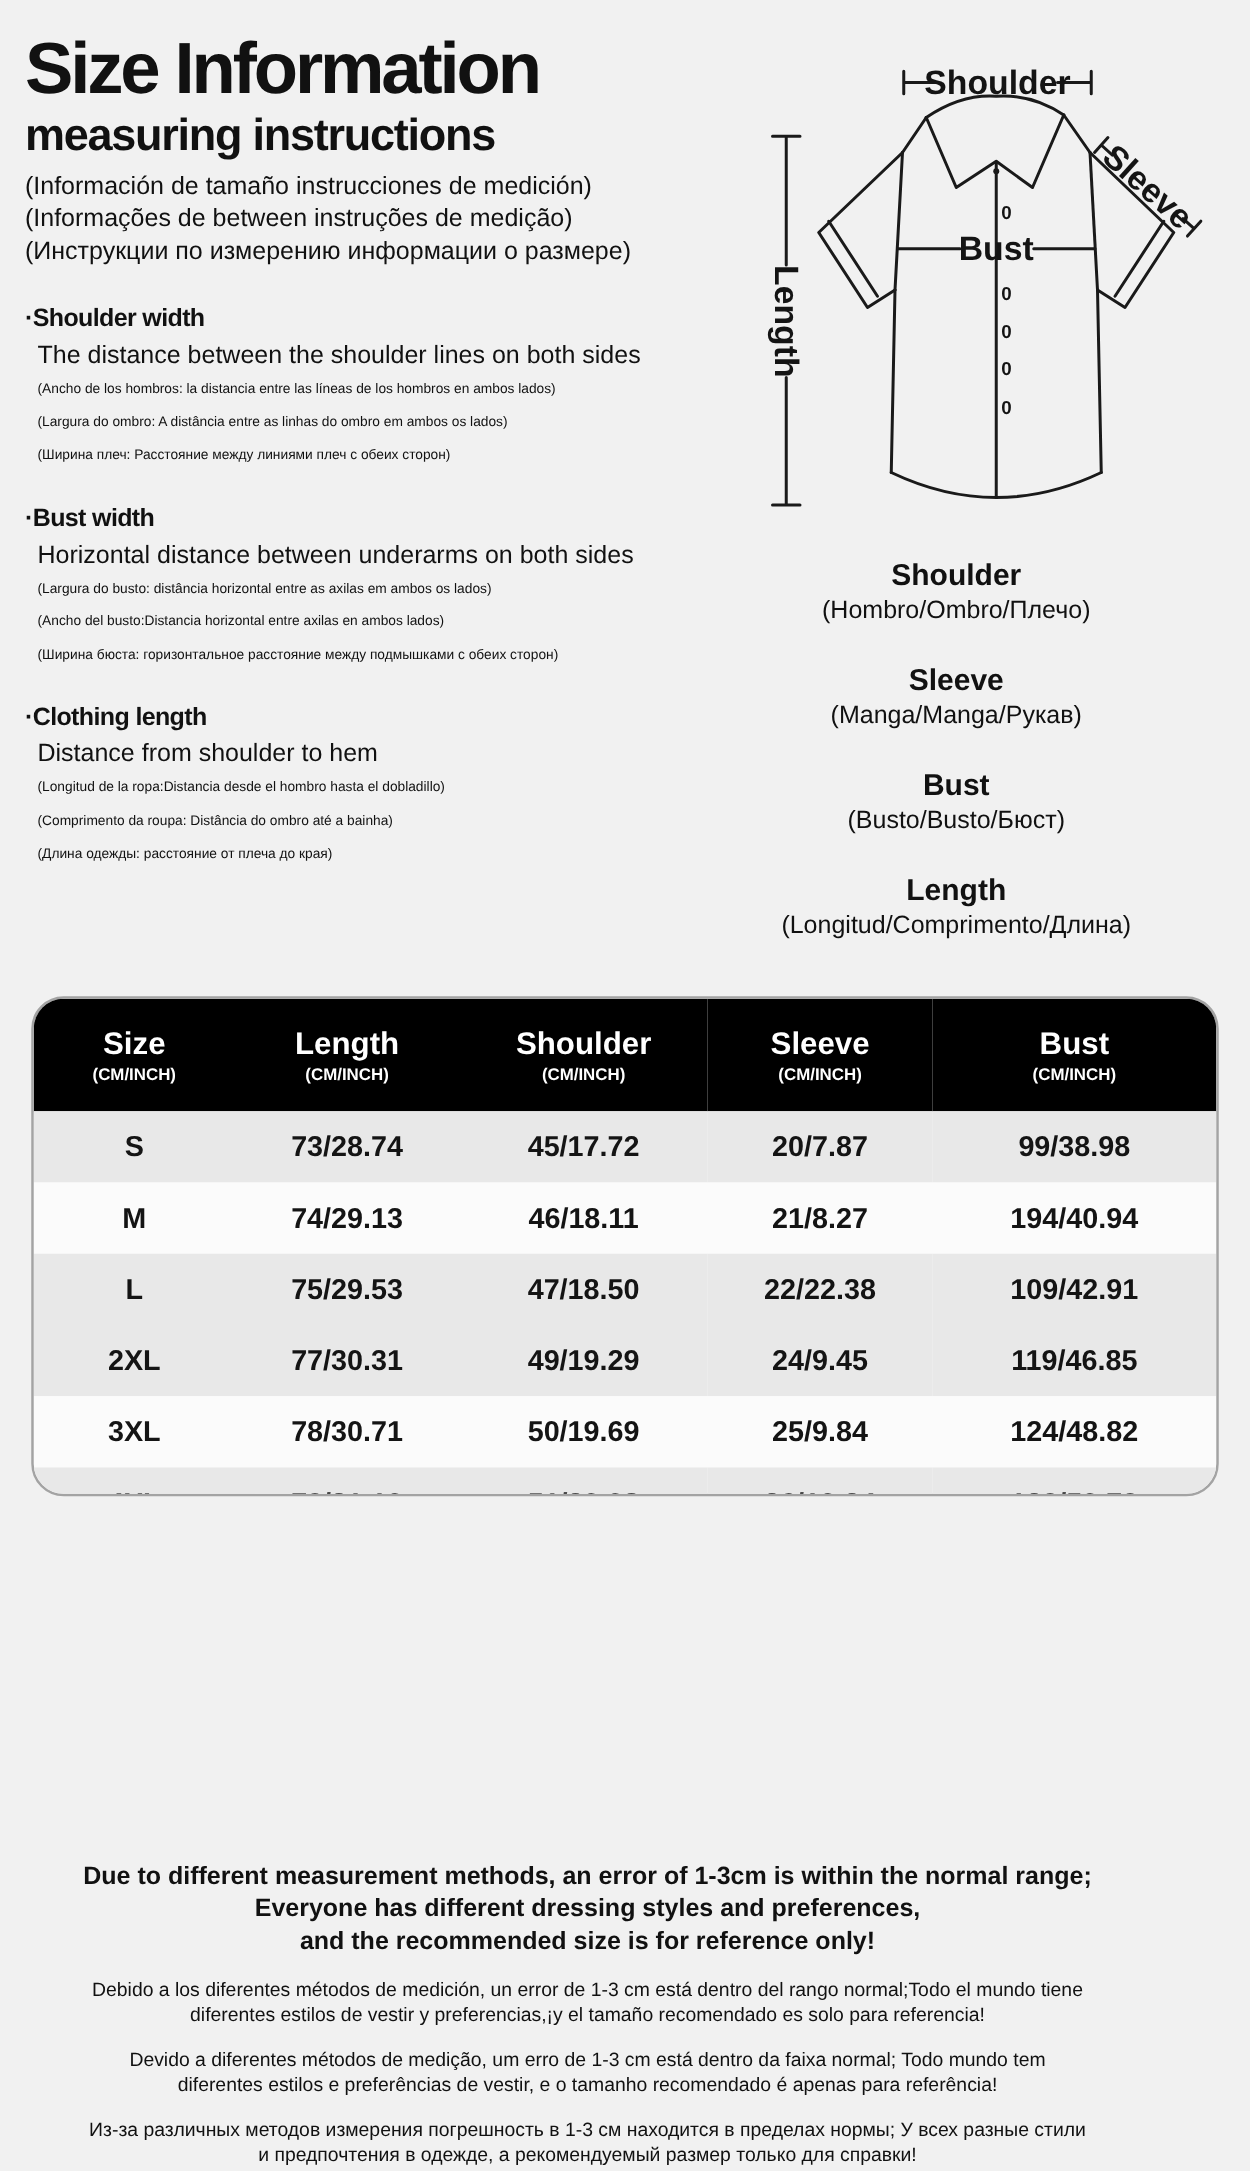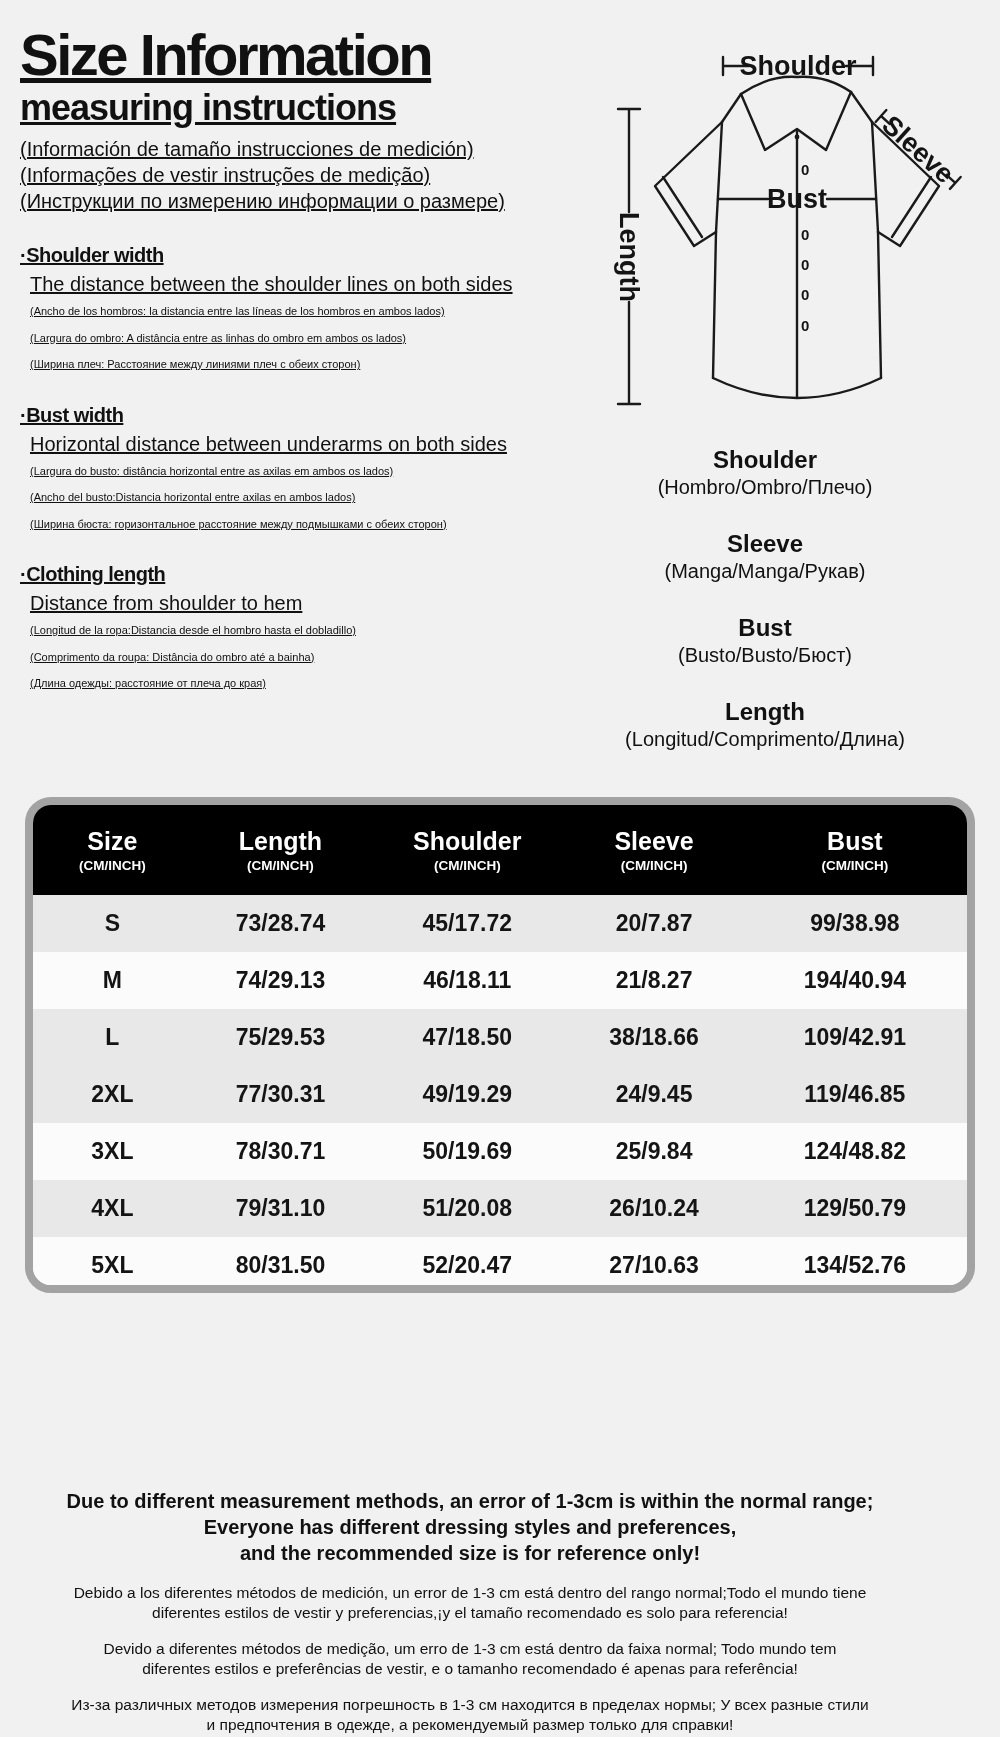--- a/index.html
+++ b/index.html
@@ -11,42 +11,42 @@
   }
   *{box-sizing:border-box;}
   html,body{margin:0;padding:0;background:#d8d8d8;}
   .canvas{
     position:relative;width:1000px;height:1737px;margin:0 auto;
     background:var(--page-bg);color:var(--ink);
     font-family:"Liberation Sans",sans-serif;overflow:hidden;
   }
 
   
-  .left-col{position:absolute;left:20px;top:24px;width:520px;text-decoration:underline;}
+  .left-col{position:absolute;left:20px;top:24px;width:520px;}
   .title{font-size:58px;line-height:62px;font-weight:bold;letter-spacing:-2.5px;margin:0;}
   .subtitle{font-size:36px;line-height:40px;font-weight:bold;letter-spacing:-1px;margin:2px 0 8px;}
   .sub-trans{font-size:20px;line-height:26px;margin:0;}
   .section{margin-top:26px;}
   .section h3{font-size:20px;line-height:30px;font-weight:bold;letter-spacing:-0.5px;margin:0 0 3px;}
   .section .desc{font-size:20px;line-height:23px;margin:0 0 6px;padding-left:10px;}
   .section .trans{font-size:11px;line-height:18.5px;margin:0 0 8px;padding-left:10px;max-width:490px;}
   .section .trans:last-child{margin-bottom:0;}
 
   
   .right-col{position:absolute;left:545px;top:34px;width:440px;text-align:center;}
   svg text{font-family:"Liberation Sans",sans-serif;fill:#141414;}
   .legend{margin-top:28px;}
   .legend-item{margin-bottom:30px;}
   .legend-term{font-size:24px;line-height:28px;font-weight:bold;}
   .legend-trans{font-size:20px;line-height:26px;}
 
   
   .size-table-wrap{
-    position:absolute;left:25px;top:797px;width:950px;height:496px;
-    border:8px solid #a3a3a3;border-radius:26px;overflow:hidden;background:var(--row-light);
+    position:absolute;left:25px;top:797px;width:950px;height:400px;
+    border:2px solid #a3a3a3;border-radius:26px;overflow:hidden;background:var(--row-light);
   }
   table.size-table{width:100%;height:100%;border-collapse:collapse;table-layout:fixed;}
   .size-table thead tr{background:var(--header-bg);color:#fff;height:90px;}
   .size-table th{text-align:center;vertical-align:middle;padding:0;}
   .col-label{display:block;font-size:25px;line-height:28px;font-weight:bold;}
   .col-unit{display:block;font-size:13.5px;line-height:17px;font-weight:bold;margin-top:2px;}
   .size-table tbody tr{height:57px;}
   .size-table tbody tr.shaded{background:var(--row-shade);}
   .size-table tbody tr.light{background:var(--row-light);}
   .size-table td{text-align:center;vertical-align:middle;font-size:23px;font-weight:bold;color:#141414;padding:0;}
@@ -60,21 +60,21 @@
 </style>
 </head>
 <body>
 
 <div class="canvas">
 
   <div class="left-col">
     <h1 class="title">Size Information</h1>
     <h2 class="subtitle">measuring instructions</h2>
     <p class="sub-trans">(Información de tamaño instrucciones de medición)</p>
-    <p class="sub-trans">(Informações de vestir instruções de medição)</p>
+    <p class="sub-trans">(Informações de between instruções de medição)</p>
     <p class="sub-trans">(Инструкции по измерению информации о размере)</p>
 
     <div class="section">
       <h3>·Shoulder width</h3>
       <p class="desc">The distance between the shoulder lines on both sides</p>
       <p class="trans">(Ancho de los hombros: la distancia entre las líneas de los hombros en ambos lados)</p>
       <p class="trans">(Largura do ombro: A distância entre as linhas do ombro em ambos os lados)</p>
       <p class="trans">(Ширина плеч: Расстояние между линиями плеч с обеих сторон)</p>
     </div>
 
@@ -202,21 +202,21 @@
             <td>M</td>
             <td>74/29.13</td>
             <td>46/18.11</td>
             <td>21/8.27</td>
             <td>194/40.94</td>
           </tr>
           <tr class="shaded">
             <td>L</td>
             <td>75/29.53</td>
             <td>47/18.50</td>
-            <td>38/18.66</td>
+            <td>22/22.38</td>
             <td>109/42.91</td>
           </tr>
           <tr class="shaded">
             <td>2XL</td>
             <td>77/30.31</td>
             <td>49/19.29</td>
             <td>24/9.45</td>
             <td>119/46.85</td>
           </tr>
           <tr class="light">

